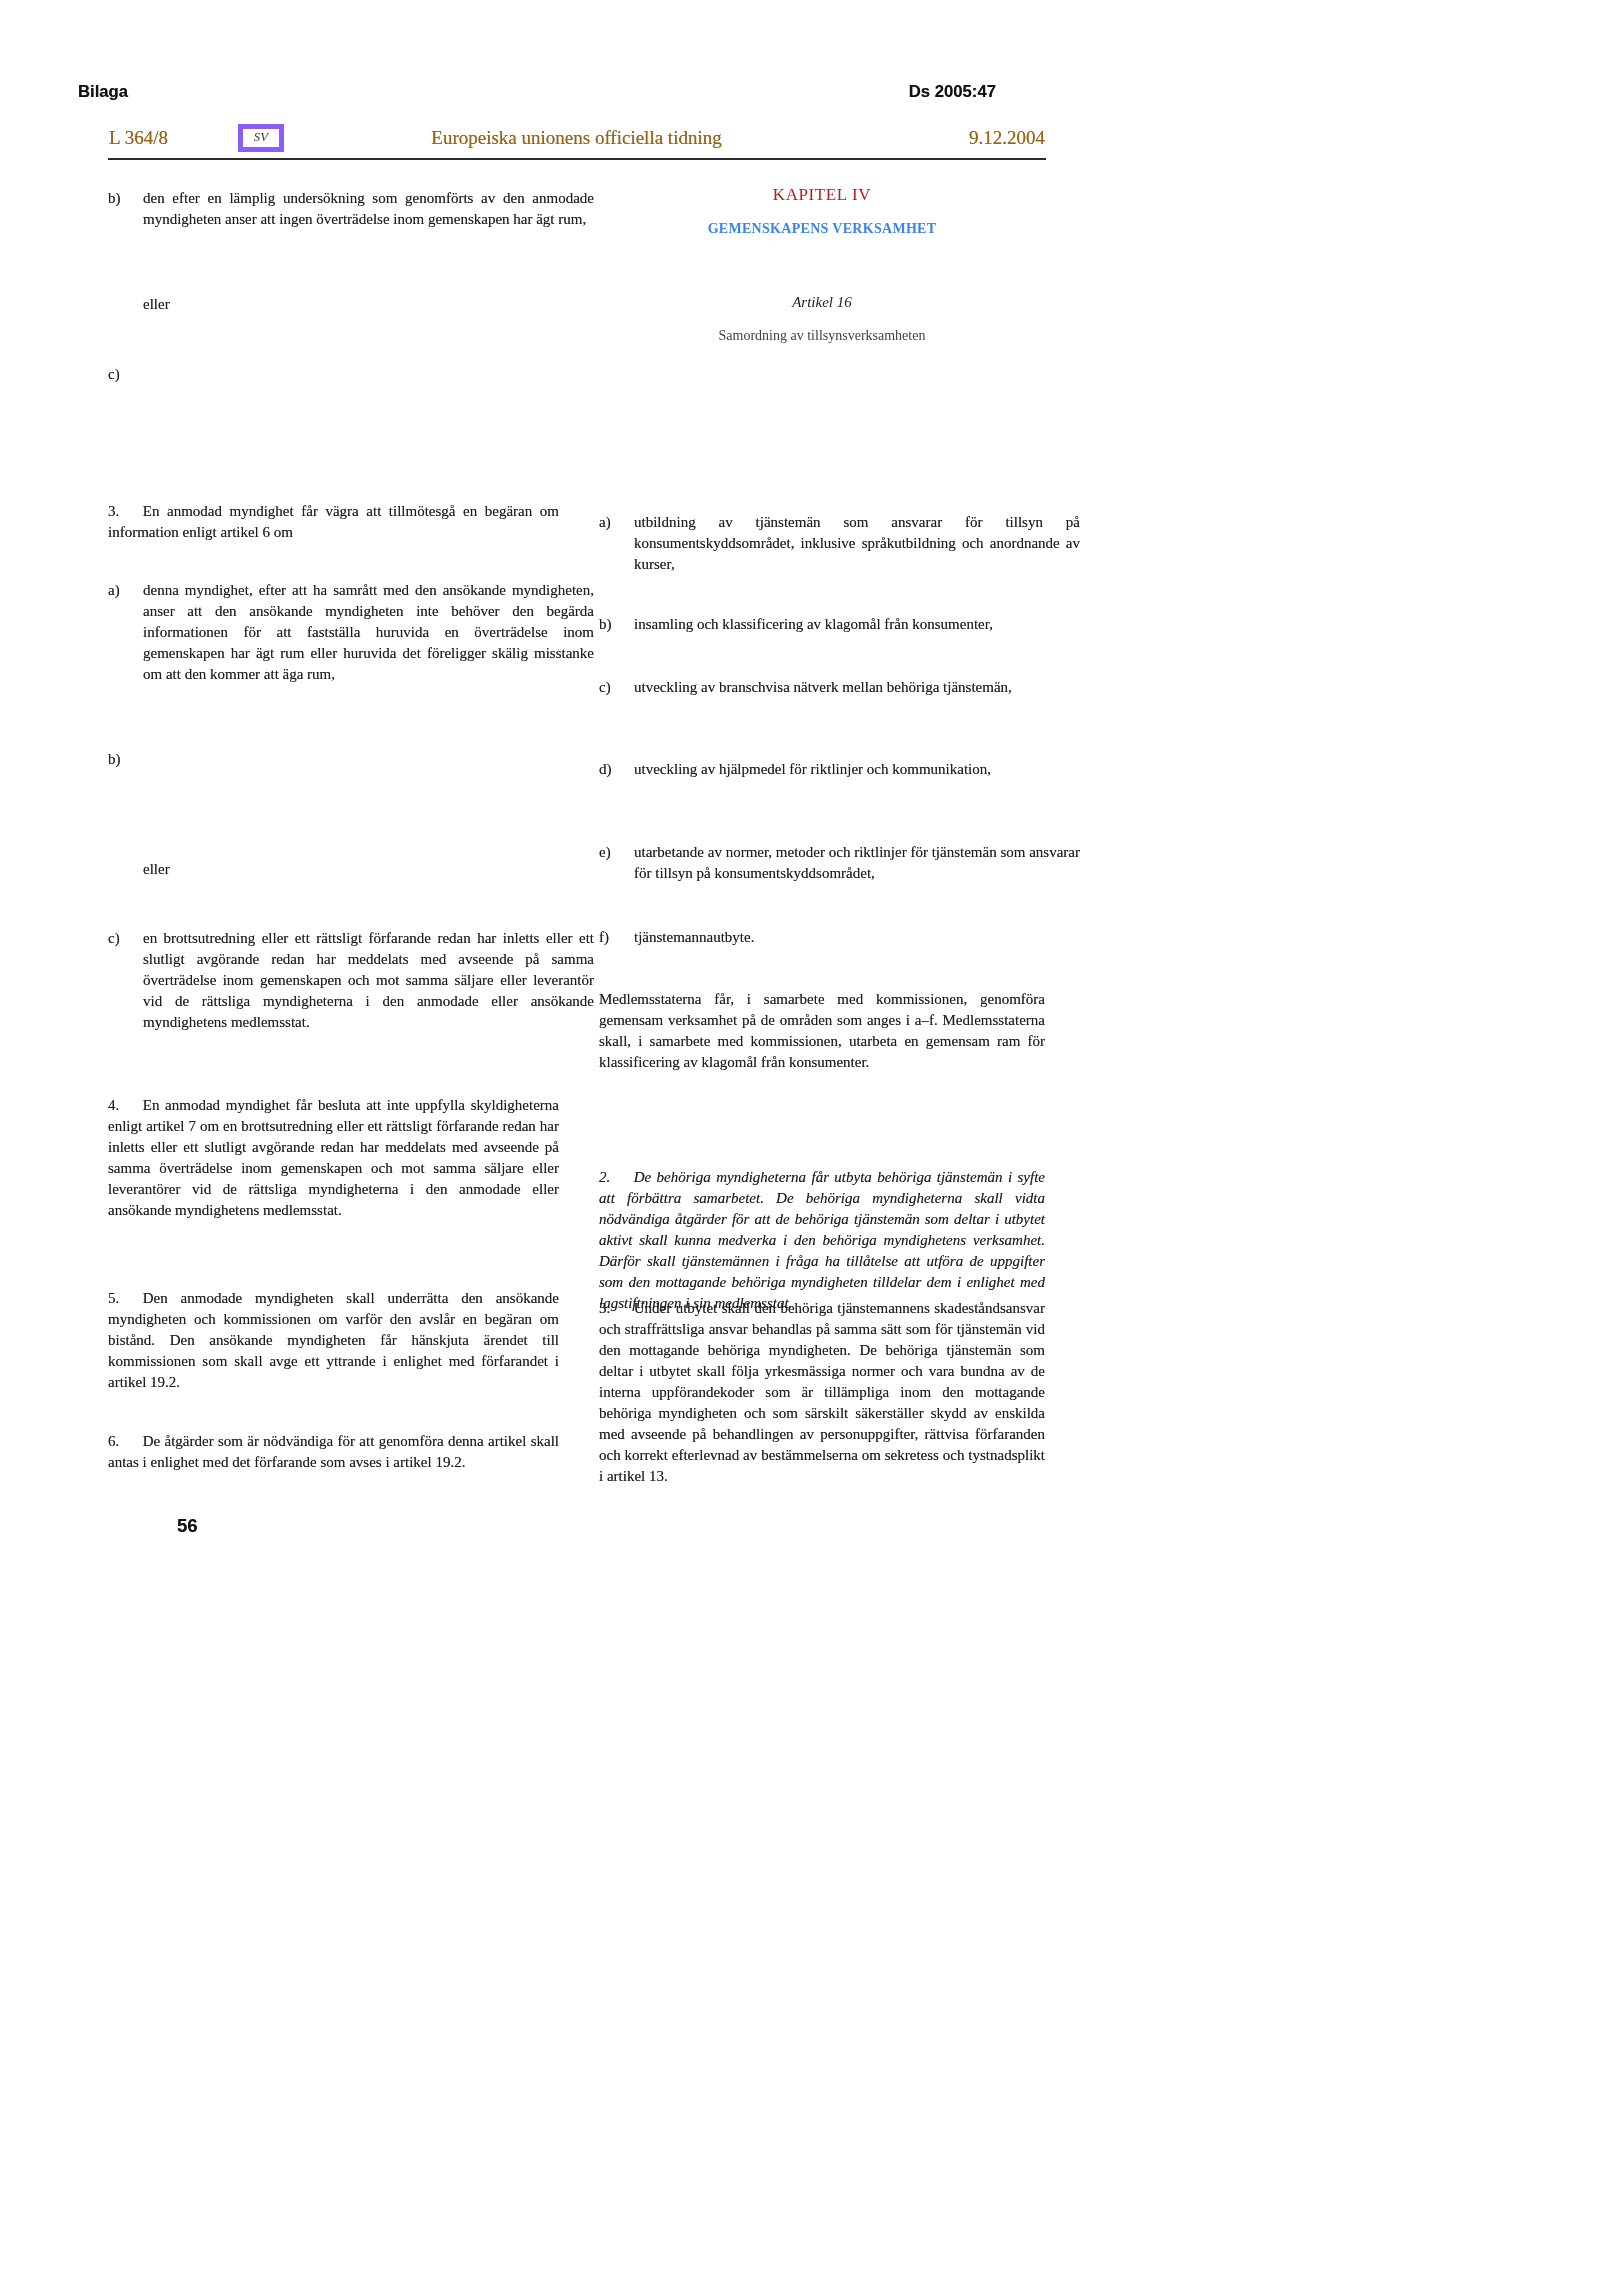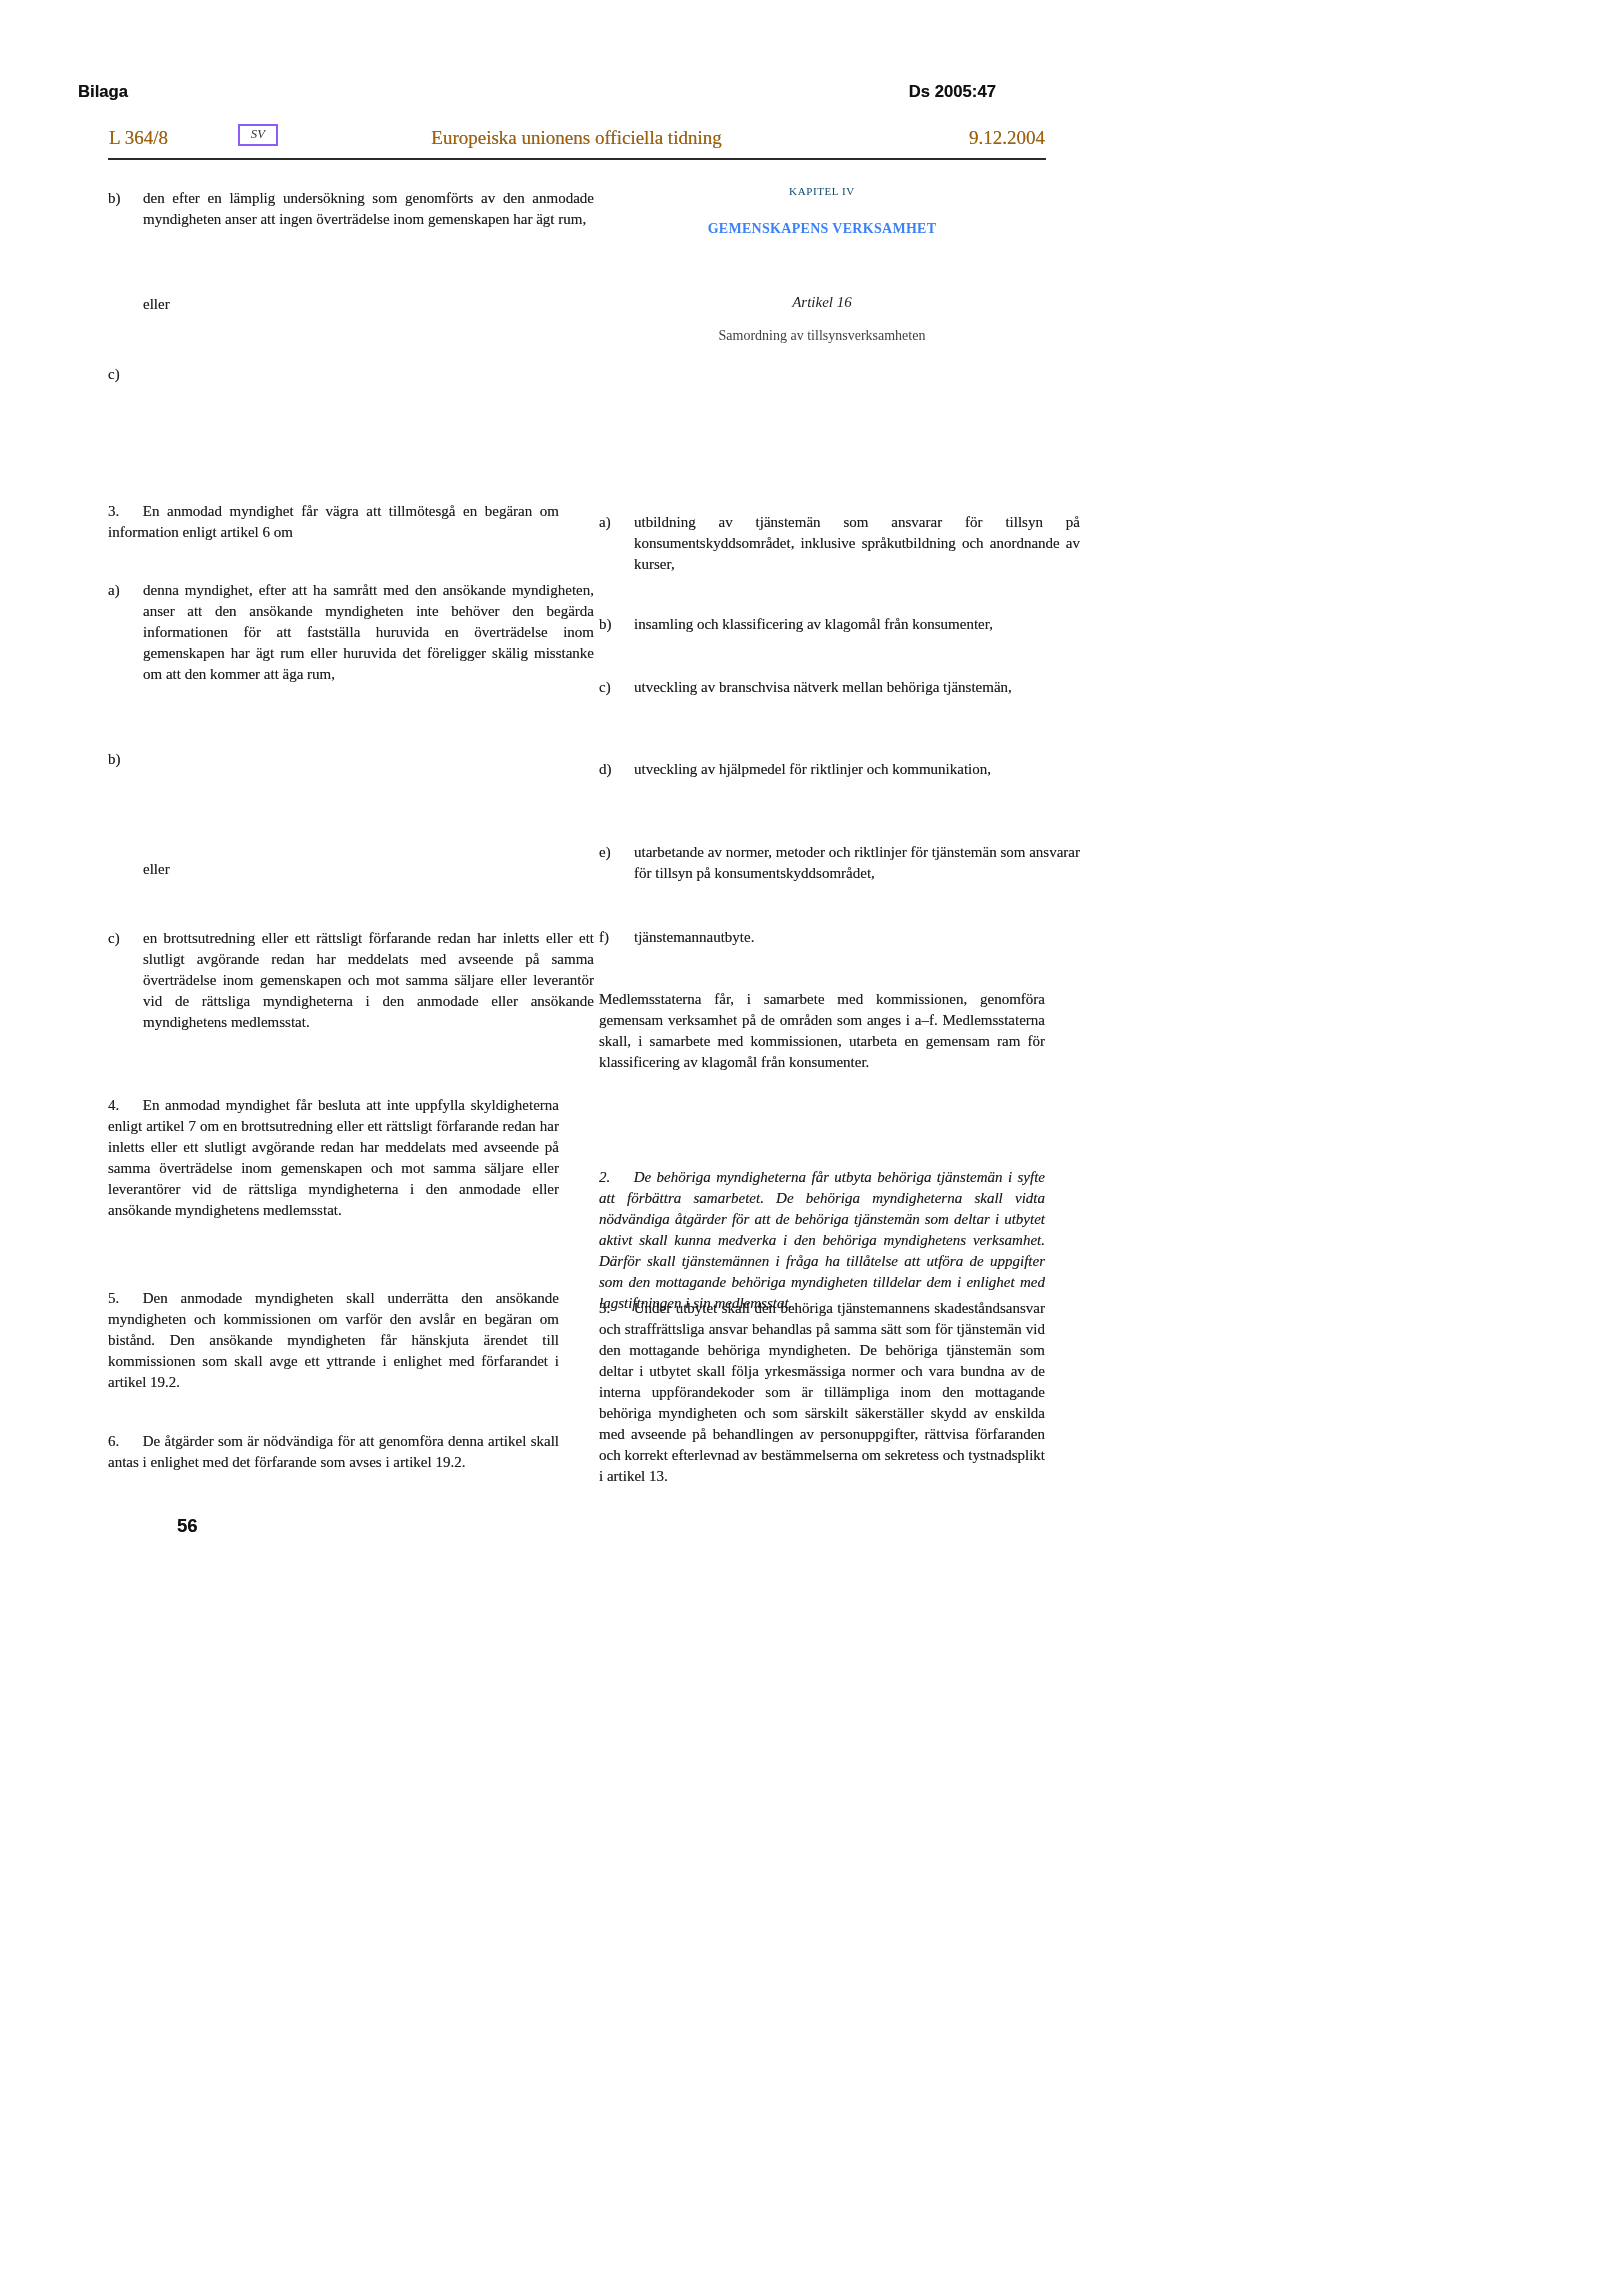--- a/index.html
+++ b/index.html
@@ -14,40 +14,40 @@
   .abs{position:absolute;}
   
   .annex{
     font-family:"Liberation Sans","DejaVu Sans",sans-serif;
     font-weight:bold;font-size:16.7px;color:#111;
     text-shadow:0 0 0.4px rgba(0,0,0,.55);
   }
   
   .jhead{font-size:19px;color:#a16207;text-shadow:0 0 0.4px rgba(0,0,0,.45);}
   .lang-box{
-    border:2px solid #8b5cf6;
+    border:5px solid #8b5cf6;
     padding:1px 10.8px 2px 10.8px;
     font-style:italic;font-size:12.7px;color:#333;
     display:inline-block;background:#fff;
   }
   .rule{background:#2b2b2b;height:2px;}
   
   .col{position:absolute;}
   .block{position:absolute;left:0;width:100%;}
   .txt{
     font-size:15px;line-height:21px;
     text-align:justify;color:#1e1e1e;
     text-shadow:0 0 0.4px rgba(0,0,0,.5);
   }
   .item{padding-left:35px;}
   .item .marker{position:absolute;left:0;top:0;}
   .numpara .num{margin-right:23.5px;}
   .plain-ind{padding-left:35px;text-align:left;}
   .center{text-align:center;}
-  .h-caps{font-size:11px;letter-spacing:0.6px;color:#0c4a6e;}
+  .h-caps{font-size:17px;letter-spacing:0.6px;color:#b91c1c;}
   .h-bold{font-weight:bold;font-size:14px;letter-spacing:0.3px;color:#3b82f6;}
   .h-italic{font-style:italic;font-size:15px;color:#222;}
   .h-bold2{font-weight:normal;font-size:14px;color:#404040;}
   .pagenum{
     font-family:"Liberation Sans","DejaVu Sans",sans-serif;
     font-weight:bold;font-size:18.6px;color:#111;
     text-shadow:0 0 0.4px rgba(0,0,0,.5);
   }
 </style>
 </head>

